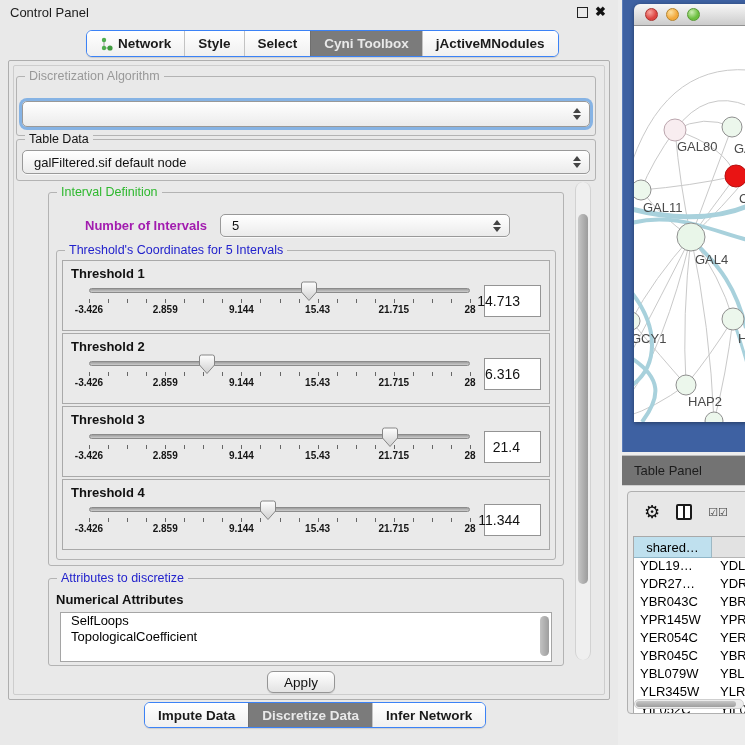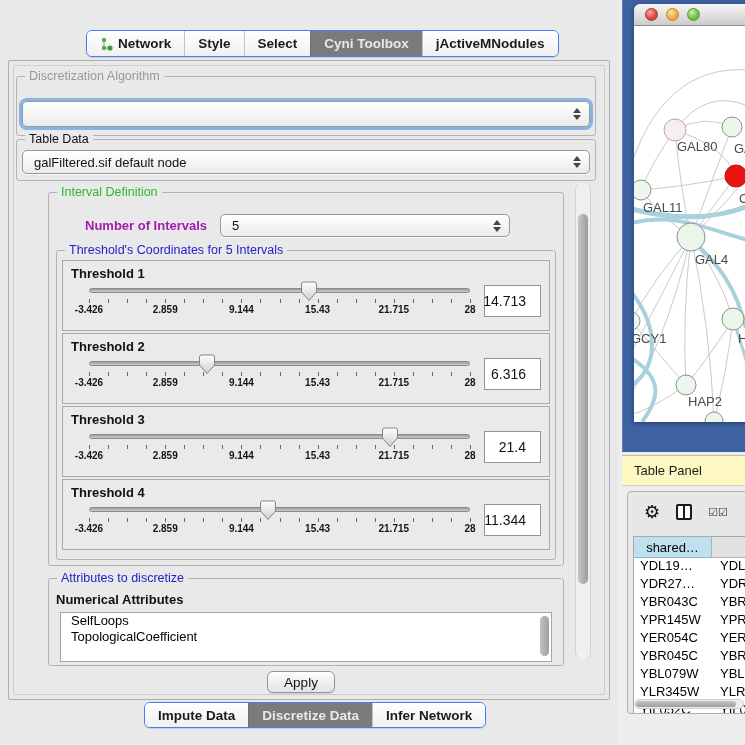--- a/index.html
+++ b/index.html
@@ -53,21 +53,21 @@
   .slider-row { display:flex; align-items:center; margin-top:1px; }
   .slider-wrap { flex:1; position:relative; height:37px; margin:0 14px 0 18px; }
   .sl-track { position:absolute; left:0; right:0; top:6px; height:5px; border-radius:3px;
     background:linear-gradient(#9d9d9d,#cdcdcd); border:1px solid #8b8b8b; }
   .sl-thumb { position:absolute; top:-1px; }
   .sl-ticks { position:absolute; left:0; right:0; top:17px; height:5px; }
   .tick { position:absolute; top:0; width:1px; height:4px; background:#666; }
   .sl-labels { position:absolute; left:0; right:0; top:22px; height:13px; }
   .sl-labels span { position:absolute; transform:translateX(-50%); font-size:10px; font-weight:bold; color:#151515; white-space:nowrap; }
   .val-box { width:57px; height:32px; border:1px solid #949494; background:#fff; font-size:14px;
-    color:#111; display:flex; align-items:center; justify-content:flex-end; padding-right:14px; }
+    color:#111; display:flex; align-items:center; justify-content:flex-end; padding-right:20px; }
 
   
   #attr-list { position:absolute; left:60px; top:612px; width:492px; height:50px; background:#fff;
     border:1px solid #a5a5a5; overflow:hidden; }
   .attr-item { font-size:13px; line-height:16px; padding-left:10px; color:#000; }
   #attr-scroll { position:absolute; right:2px; top:3px; width:9px; height:40px; border-radius:5px;
     background:linear-gradient(90deg,#c2c2c2,#9e9e9e); }
 
   #apply-btn { position:absolute; left:267px; top:671px; width:68px; height:22px; border:1px solid #959595;
     border-radius:6px; background:linear-gradient(#ffffff,#e3e3e3); font-size:13.5px; color:#111;
@@ -85,21 +85,21 @@
     box-shadow:0 1px 4px rgba(0,0,0,.4); overflow:hidden; }
   #net-titlebar { height:22px; background:linear-gradient(#f7f7f7,#cccccc); border-bottom:1px solid #919191;
     display:flex; align-items:center; padding-left:11px; gap:8px; }
   .tl { width:13px; height:13px; border-radius:50%; }
   .tl.red { background:radial-gradient(circle at 35% 30%, #f8a7a0, #dd4541 60%); border:1px solid #a9332f; }
   .tl.yel { background:radial-gradient(circle at 35% 30%, #fbe1a2, #f3a93c 60%); border:1px solid #b5832a; }
   .tl.grn { background:radial-gradient(circle at 35% 30%, #cdedb4, #6cbf3f 60%); border:1px solid #569833; }
   #net-canvas { position:relative; width:120px; height:396px; background:#fff; overflow:hidden; }
 
   
-  #tp-titlebar { position:absolute; left:622px; top:455px; width:123px; height:31px; background:#fef9c3;
+  #tp-titlebar { position:absolute; left:622px; top:455px; width:123px; height:31px; background:#737373;
     border-top:1px solid #bdbdbd; border-bottom:1px solid #cfcfcf; }
   #tp-title { position:absolute; left:12px; top:7px; font-size:13px; color:#1c1c1c; }
   #tp-body { position:absolute; left:627px; top:491px; width:124px; height:223px; background:#e7e7e7;
     border:1px solid #b0b0b0; border-radius:4px; overflow:hidden; }
   #tp-toolbar { position:absolute; left:0; top:0; width:100%; height:40px; display:flex; align-items:center; gap:16px; padding-left:16px; }
   #gear { font-size:18px; color:#111; line-height:1; }
   #split-icon { width:16px; height:16px; border:2px solid #1a1a1a; border-radius:2px; position:relative; background:#fff; }
   #split-icon::after { content:""; position:absolute; left:50%; top:0; bottom:0; width:2px; background:#1a1a1a; transform:translateX(-1px); }
   #checks { font-size:11px; color:#333; letter-spacing:0px; white-space:nowrap; }
 
@@ -124,20 +124,25 @@
 <svg width="0" height="0" style="position:absolute">
   <defs>
     <linearGradient id="thumbGrad" x1="0" y1="0" x2="0" y2="1">
       <stop offset="0" stop-color="#fefefe"></stop>
         <stop offset="1" stop-color="#cfcfcf"></stop>
     </linearGradient>
   </defs>
 </svg>
 
 <div id="control-panel">
+  <div id="cp-titlebar">
+    <span id="cp-title">Control Panel</span>
+    <span id="float-box"></span>
+    <span id="close-x">✖</span>
+  </div>
 
   <div id="top-tabs" class="seg-group">
       <div class="seg">
         <svg width="13" height="14">
           <line x1="4" y1="3" x2="4" y2="11" stroke="#9a9a9a"></line>
           <line x1="4" y1="11" x2="10" y2="11" stroke="#9a9a9a"></line>
           <circle cx="4" cy="3" r="2.2" fill="#4fae4f"></circle>
           <circle cx="4" cy="11" r="2.2" fill="#4fae4f"></circle>
           <circle cx="10" cy="11" r="2.6" fill="#3f9b3f"></circle>
         </svg>

